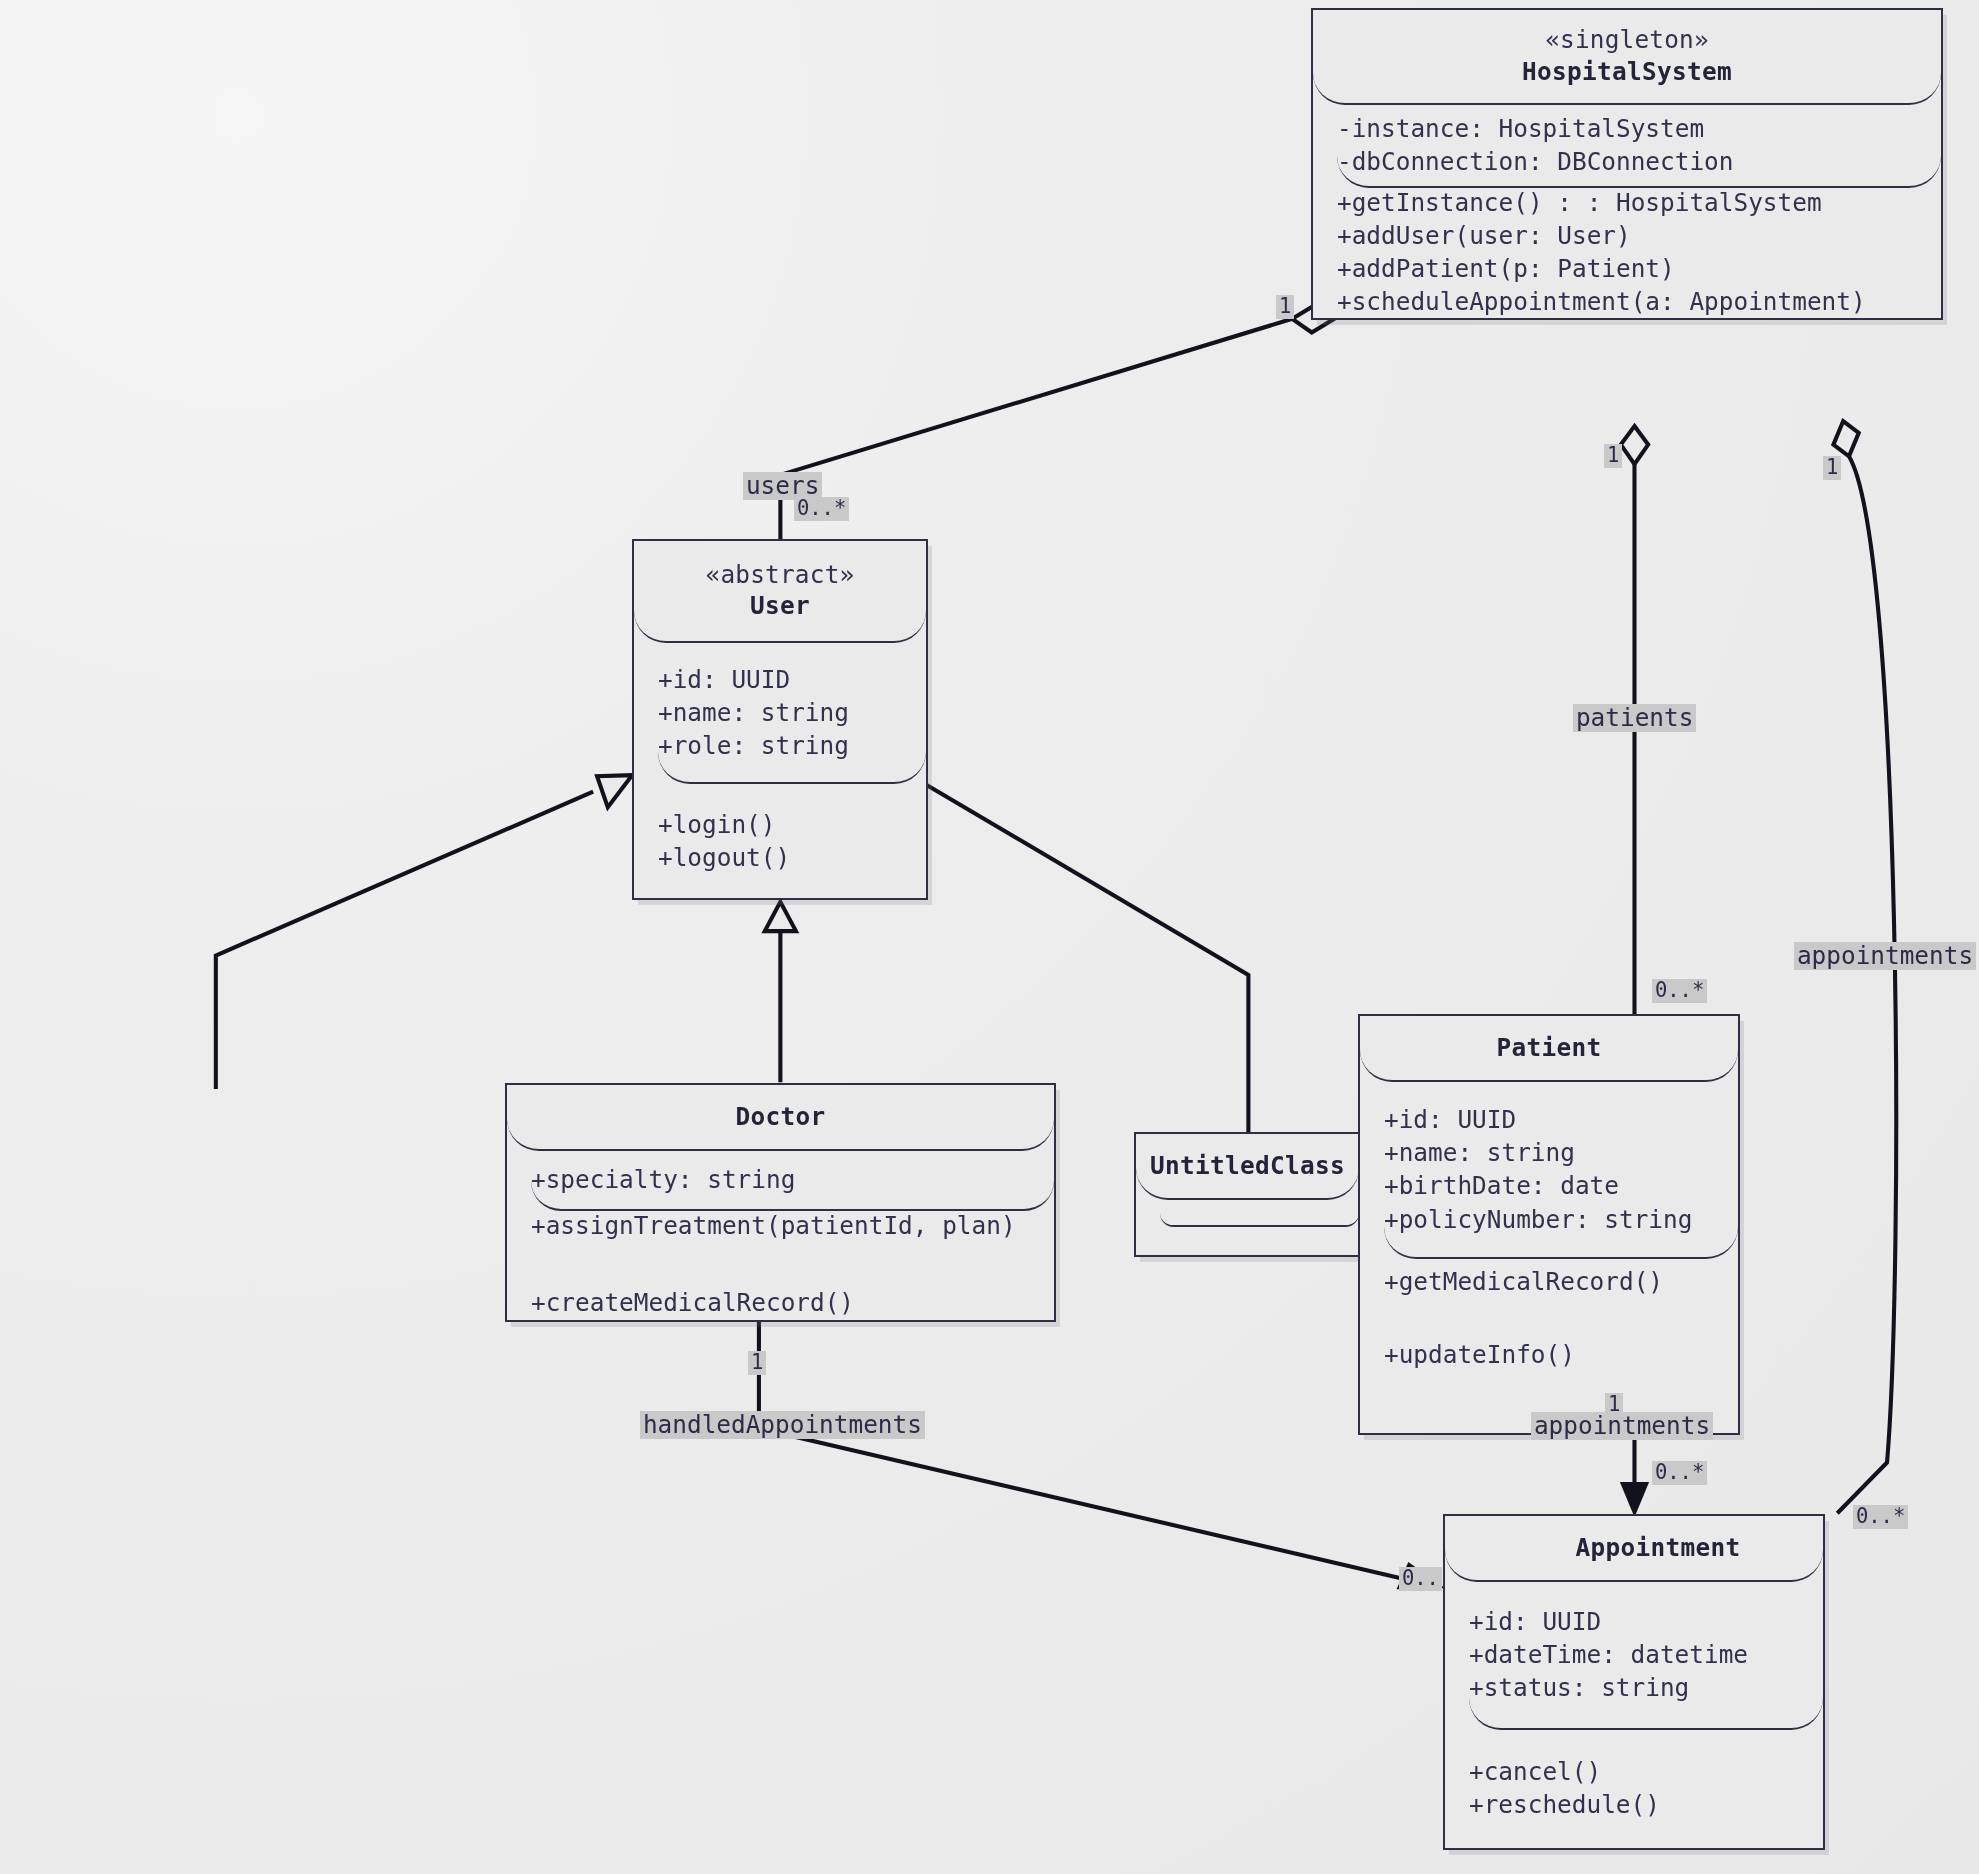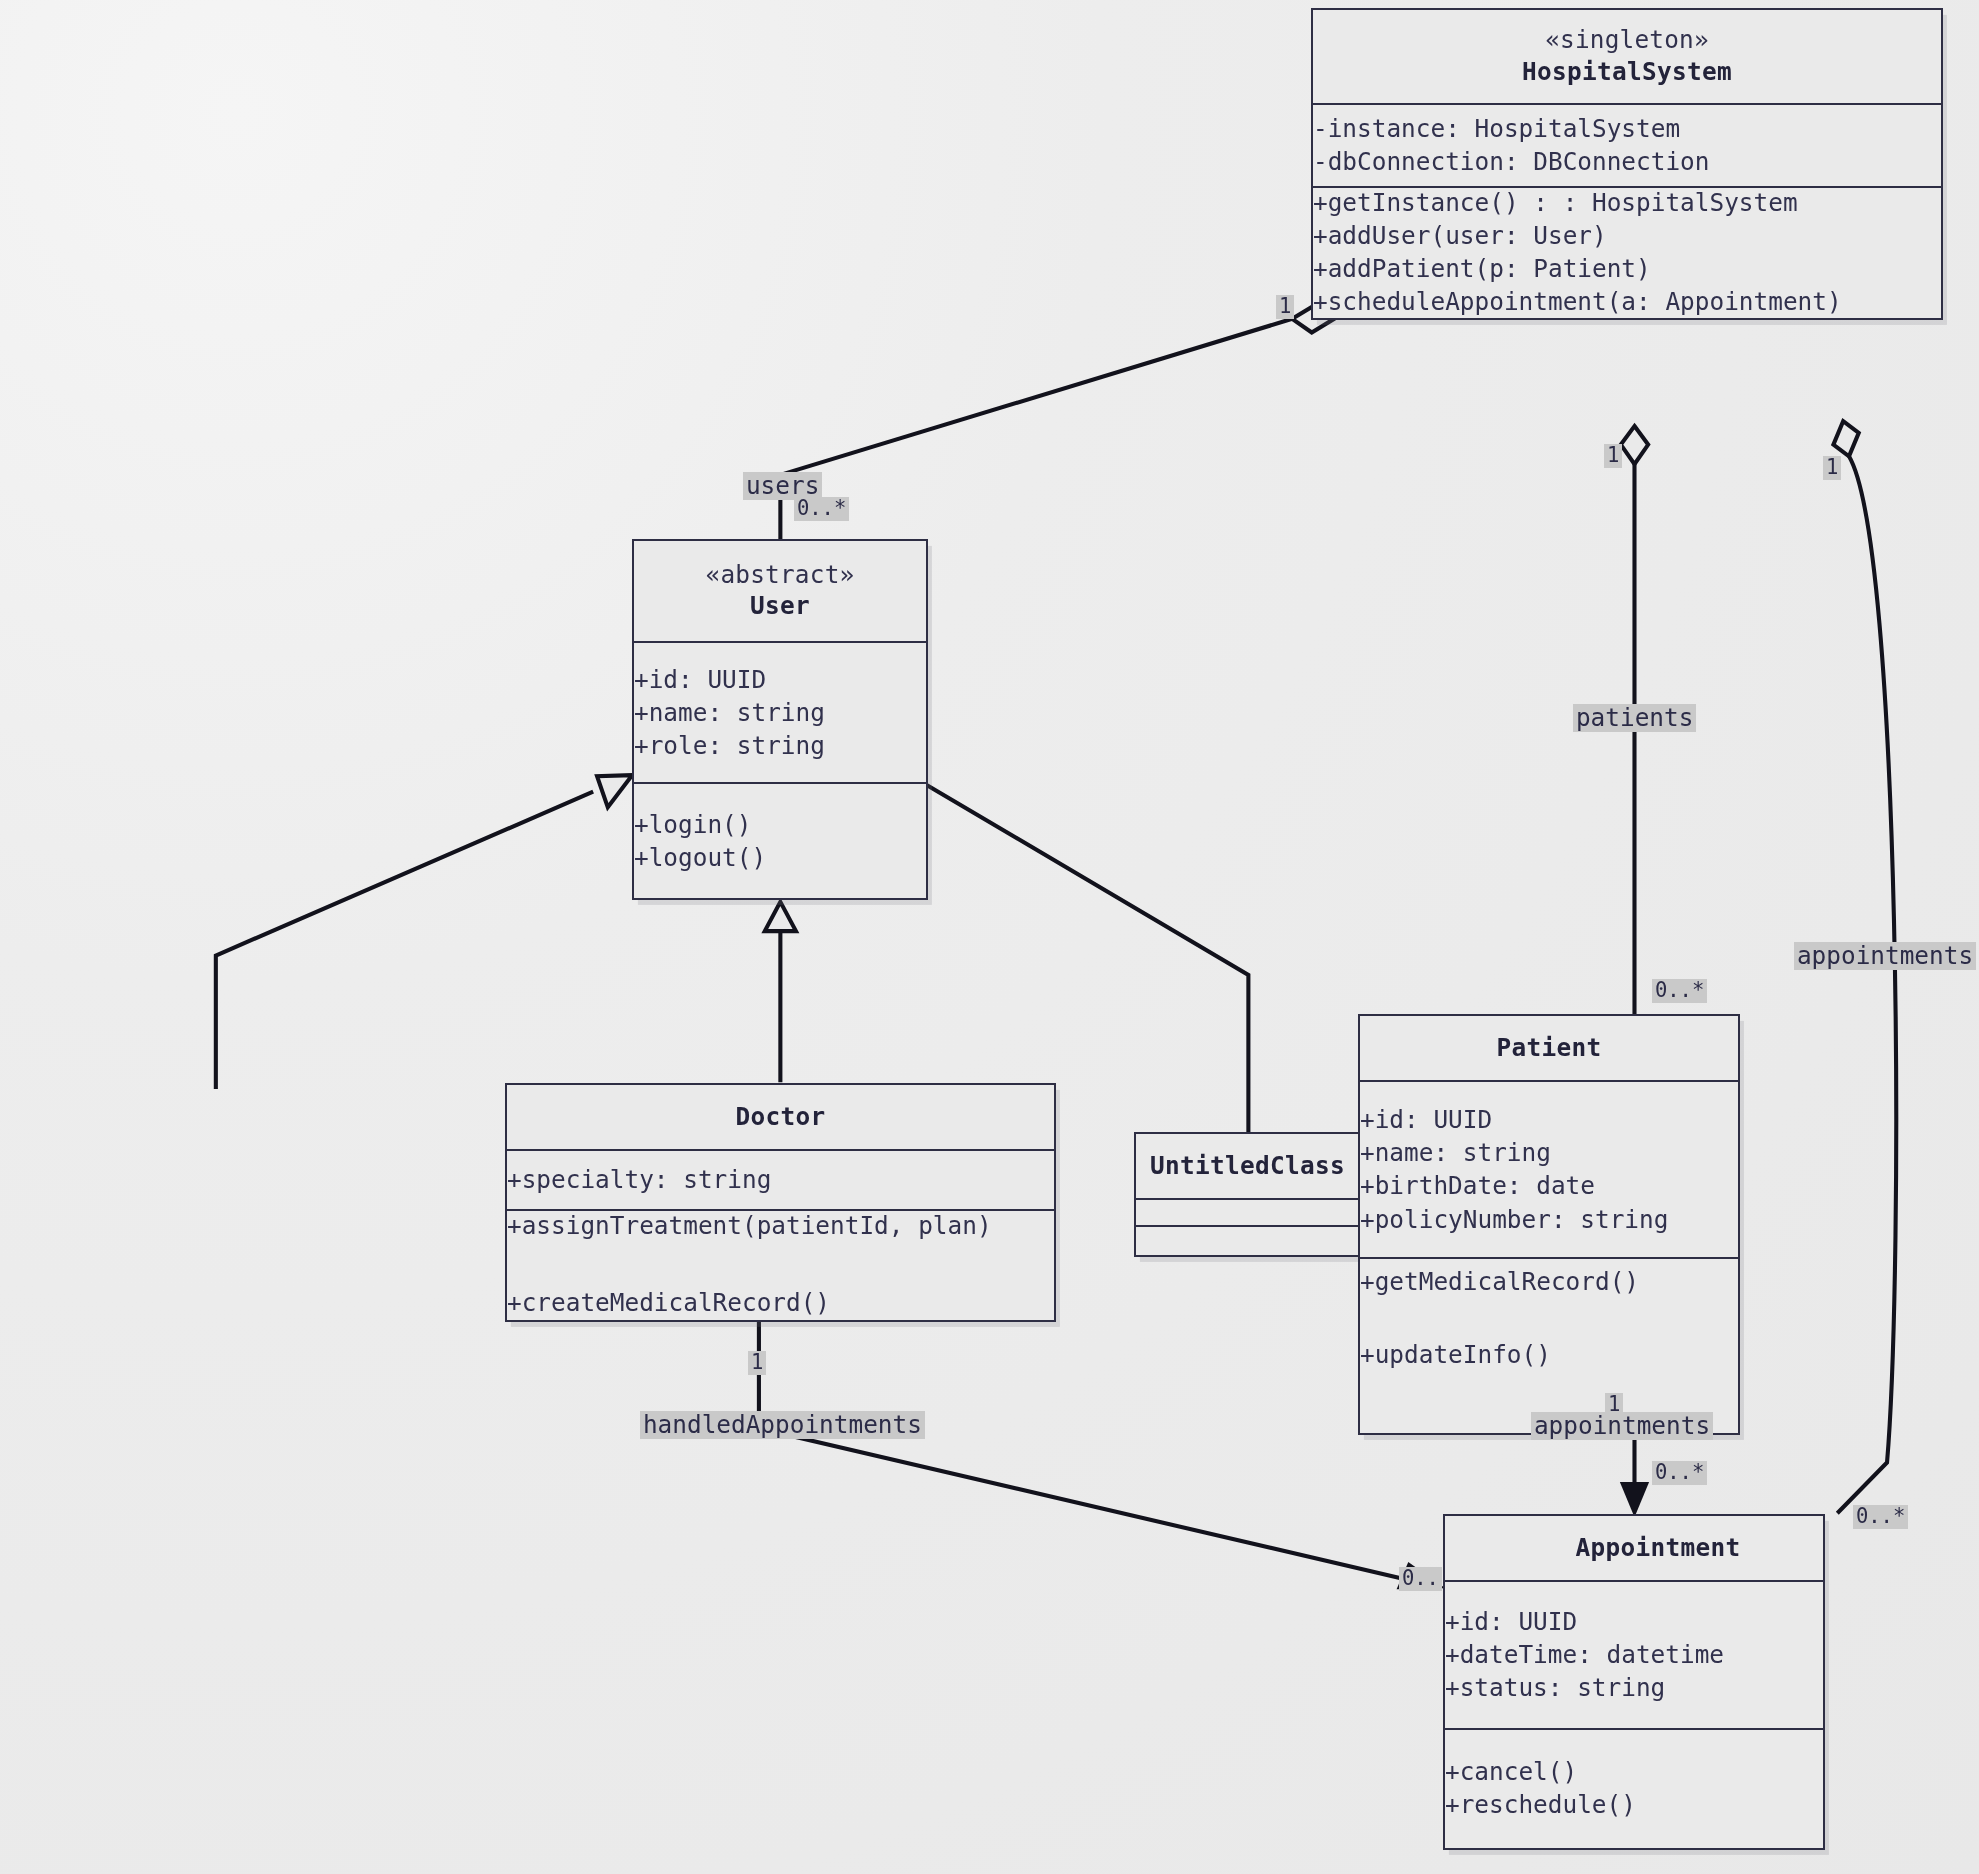--- a/index.html
+++ b/index.html
@@ -23,20 +23,21 @@
     box-sizing: border-box;
     background: #eaeaea;
     border: 2.9px solid #2e2e44;
     box-shadow: 4.9px 5.9px 0 -1px rgba(120,120,130,0.20);
     z-index: 5;
   }
   .uml-class .compartment {
     box-sizing: border-box;
     border-bottom: 2.9px solid #2e2e44;
     padding: 0;
+    border-radius: 32px;
   }
   .uml-class .compartment:last-child { border-bottom: none; }
 
   .c-head {
     display: flex;
     flex-direction: column;
     align-items: center;
     justify-content: center;
   }
   .stereotype {
@@ -50,20 +51,21 @@
     font-weight: bold;
     color: #23233a;
     line-height: 1.3;
     letter-spacing: 0.3px;
   }
   .c-body {
     display: flex;
     flex-direction: column;
     justify-content: center;
     padding-left: 17.6px;
+    margin-left: 24px;
   }
   .member {
     font-size: 24.4px;
     color: #31314d;
     line-height: 1.12;
     white-space: pre;
     padding: 2.9px 0;
   }
 
   

